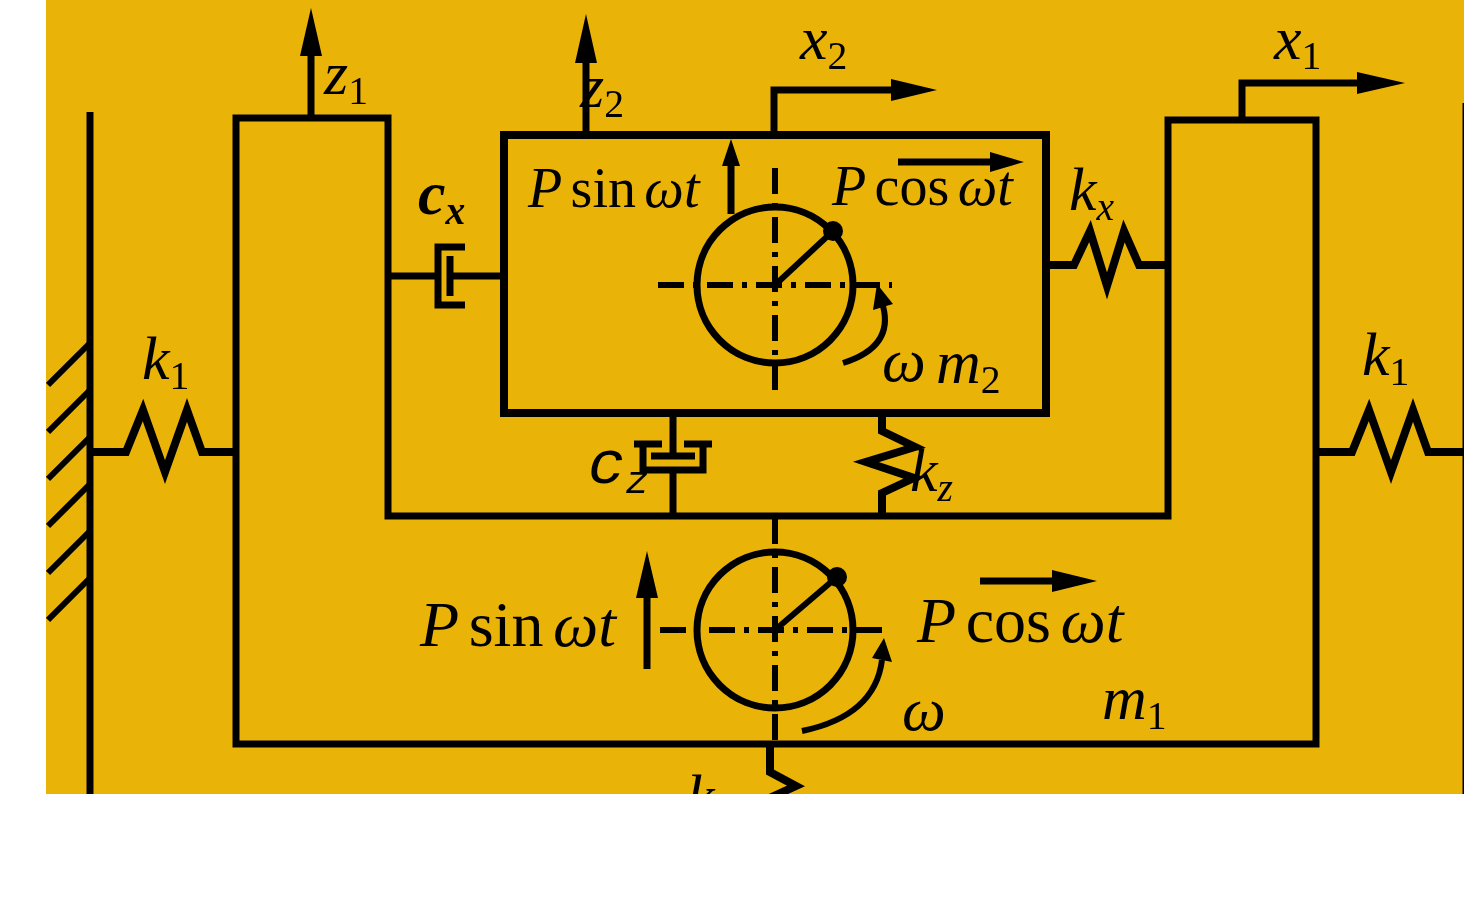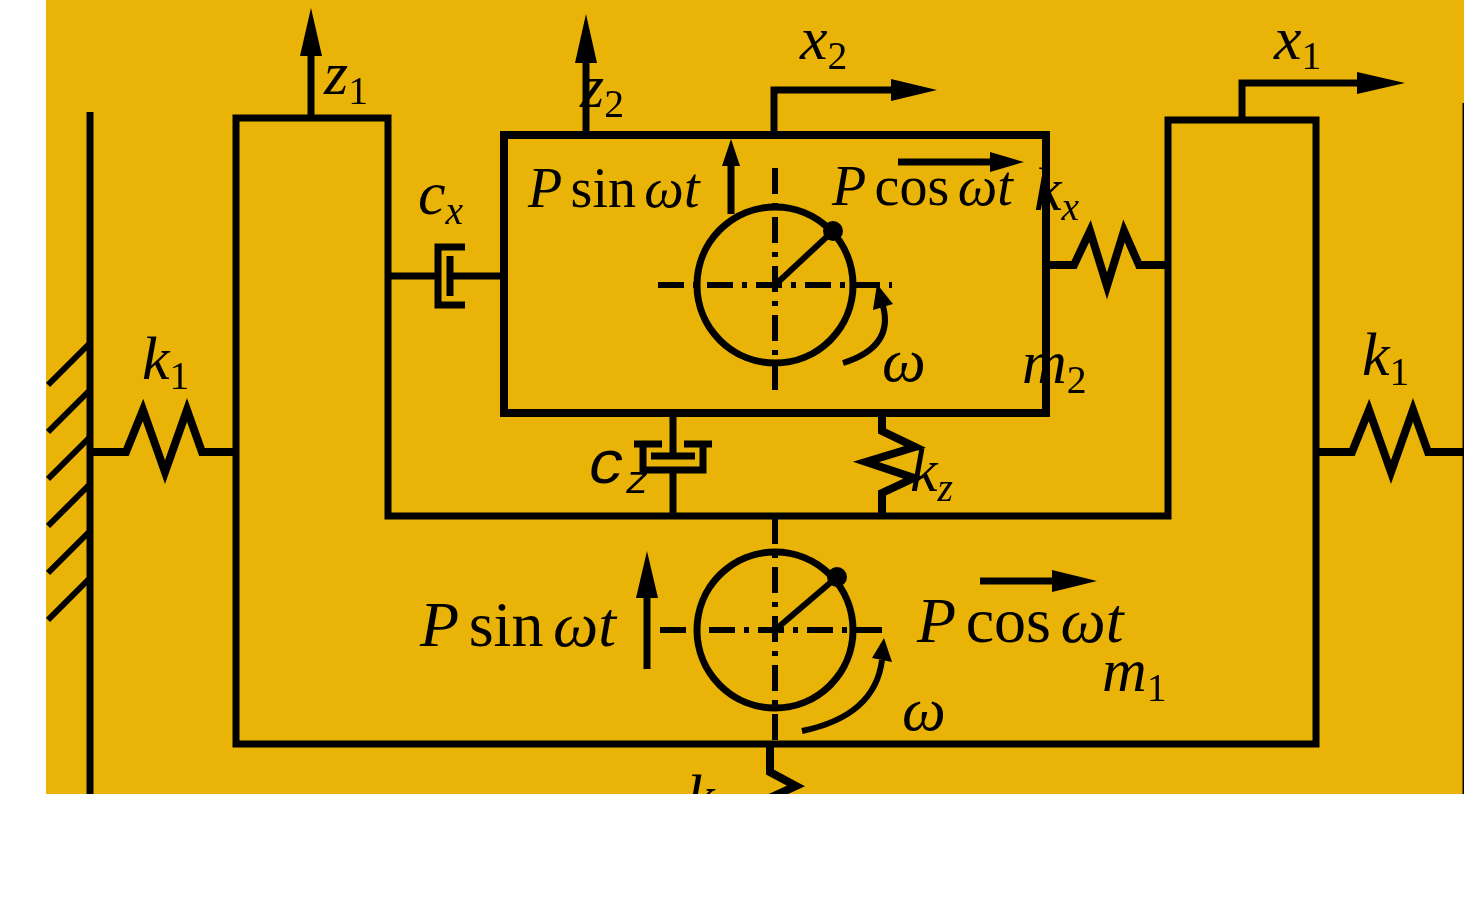--- a/index.html
+++ b/index.html
@@ -124,32 +124,32 @@
         <polygon fill="#000" stroke="none" points="838,638 846,662 826,658"></polygon>
       </g>
     </g>
   </svg>
 
   <div class="lbl" style="left:278px; top:42px;"><span>z</span><span class="sub up">1</span></div>
   <div class="lbl" style="left:534px; top:55px;"><span>z</span><span class="sub up">2</span></div>
   <div class="lbl" style="left:754px; top:7px;"><span>x</span><span class="sub up">2</span></div>
   <div class="lbl" style="left:1228px; top:7px;"><span>x</span><span class="sub up">1</span></div>
 
-  <div class="lbl" style="left:372px; top:162px;"><span>c</span><span class="sub">x</span></div>
-  <div class="lbl" style="left:988px; top:158px;"><span>k</span><span class="sub">x</span></div>
+  <div class="lbl" style="left:372px; top:162px;font-weight:bold;"><span>c</span><span class="sub">x</span></div>
+  <div class="lbl" style="left:1023px; top:158px;"><span>k</span><span class="sub">x</span></div>
 
   <div class="lbl" style="left:96px; top:327px;"><span>k</span><span class="sub up">1</span></div>
   <div class="lbl" style="left:1316px; top:323px;"><span>k</span><span class="sub up">1</span></div>
 
   <div class="lbl" style="left:542px; top:436px;font-family:Liberation Mono, monospace;"><span>c</span><span class="sub">z</span></div>
   <div class="lbl" style="left:864px; top:439px;"><span>k</span><span class="sub">z</span></div>
   <div class="lbl" style="left:641px; top:765px;"><span>k</span><span class="sub up">2</span></div>
 
-  <div class="lbl" style="left:976px; top:331px;"><span>m</span><span class="sub up">2</span></div>
-  <div class="lbl" style="left:1056px; top:639px;"><span>m</span><span class="sub up">1</span></div>
+  <div class="lbl" style="left:890px; top:331px;"><span>m</span><span class="sub up">2</span></div>
+  <div class="lbl" style="left:1056px; top:667px;"><span>m</span><span class="sub up">1</span></div>
 
   <div class="lbl sz-u" style="left:482px; top:160px;"><span>P</span><span class="fn">sin</span><span>ωt</span></div>
   <div class="lbl sz-u" style="left:786px; top:158px;"><span>P</span><span class="fn">cos</span><span>ωt</span></div>
   <div class="lbl sz-l" style="left:374px; top:593px;"><span>P</span><span class="fn">sin</span><span>ωt</span></div>
   <div class="lbl sz-l" style="left:871px; top:589px;"><span>P</span><span class="fn">cos</span><span>ωt</span></div>
 
   <div class="lbl" style="left:836px; top:329px;">ω</div>
   <div class="lbl" style="left:856px; top:678px;">ω</div>
 
 </div>

